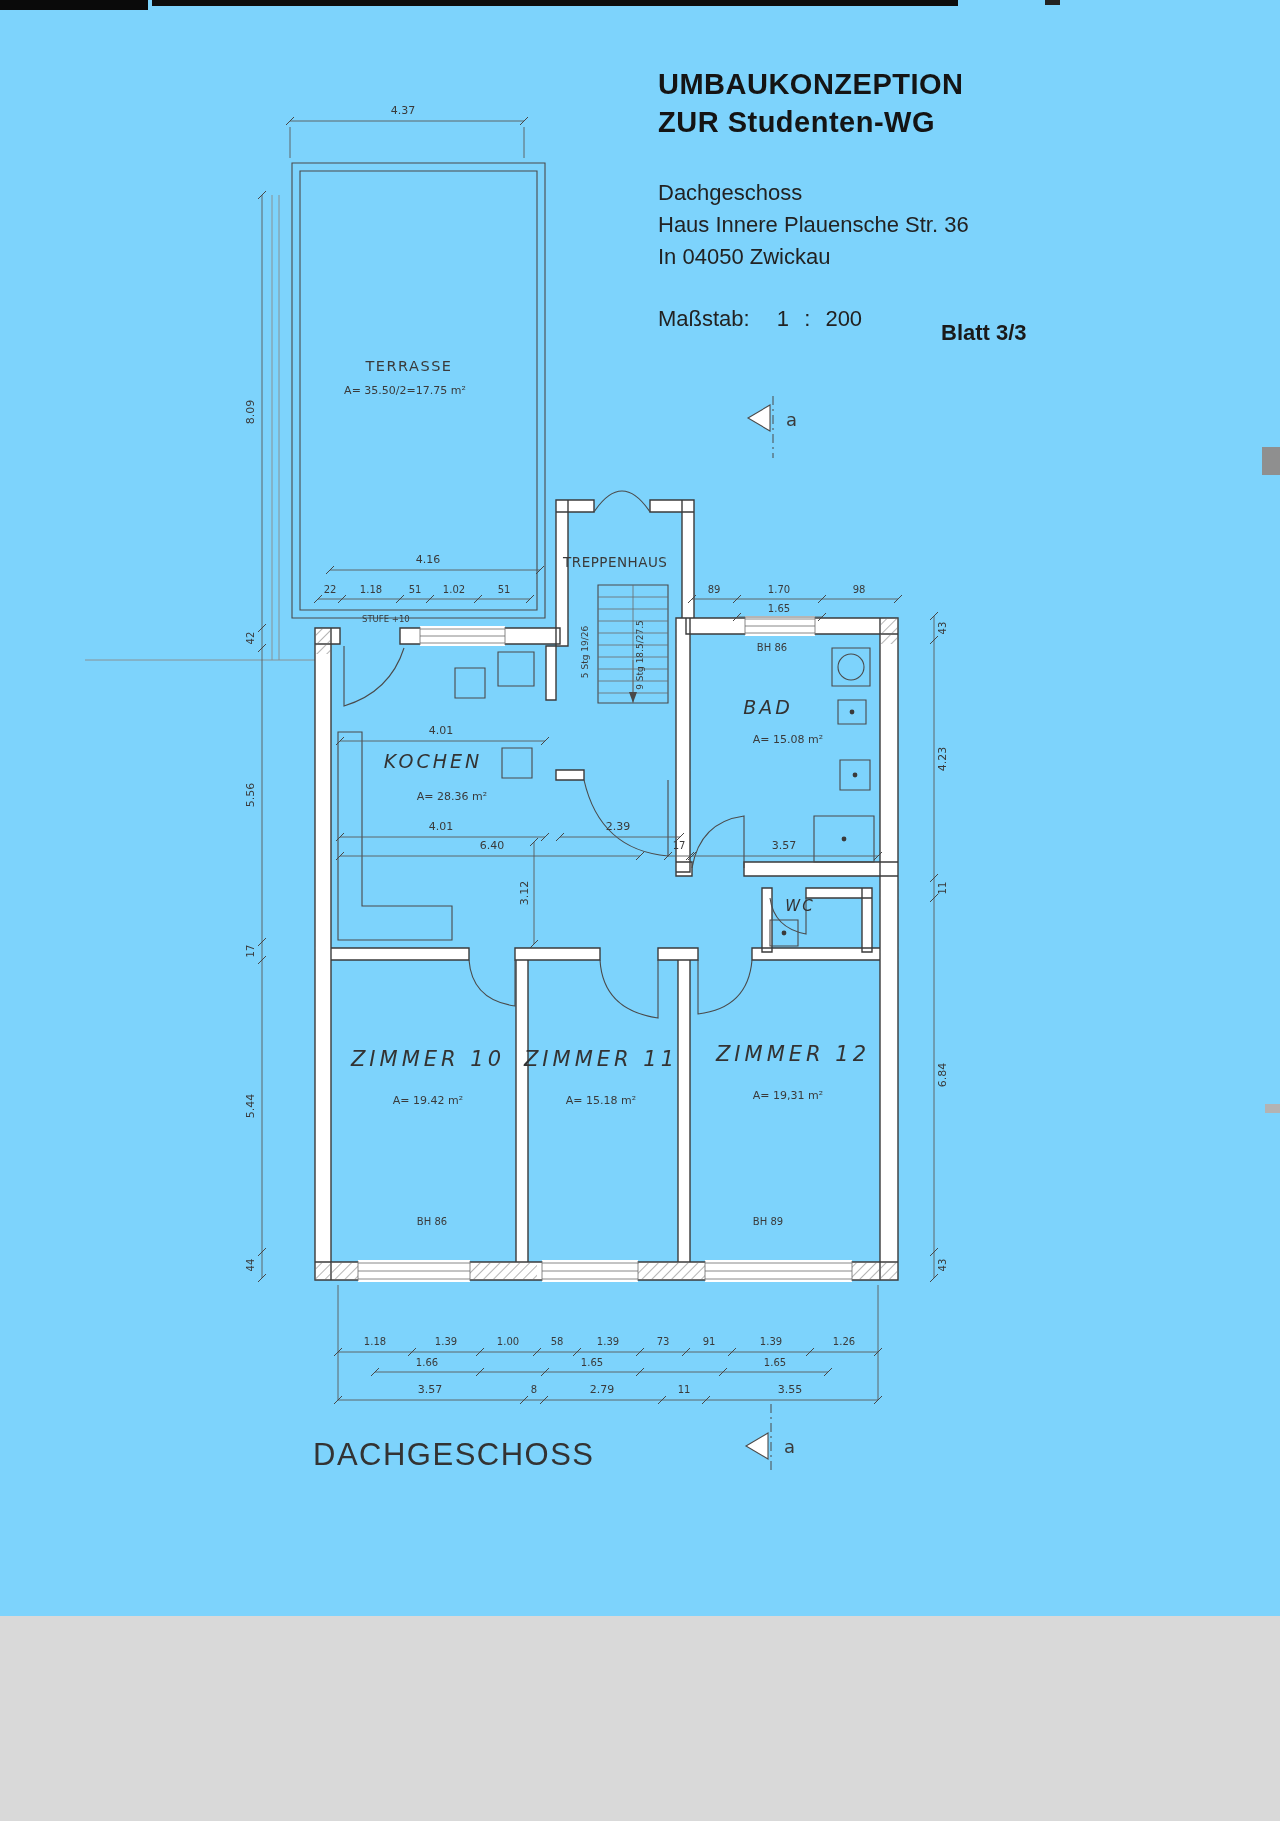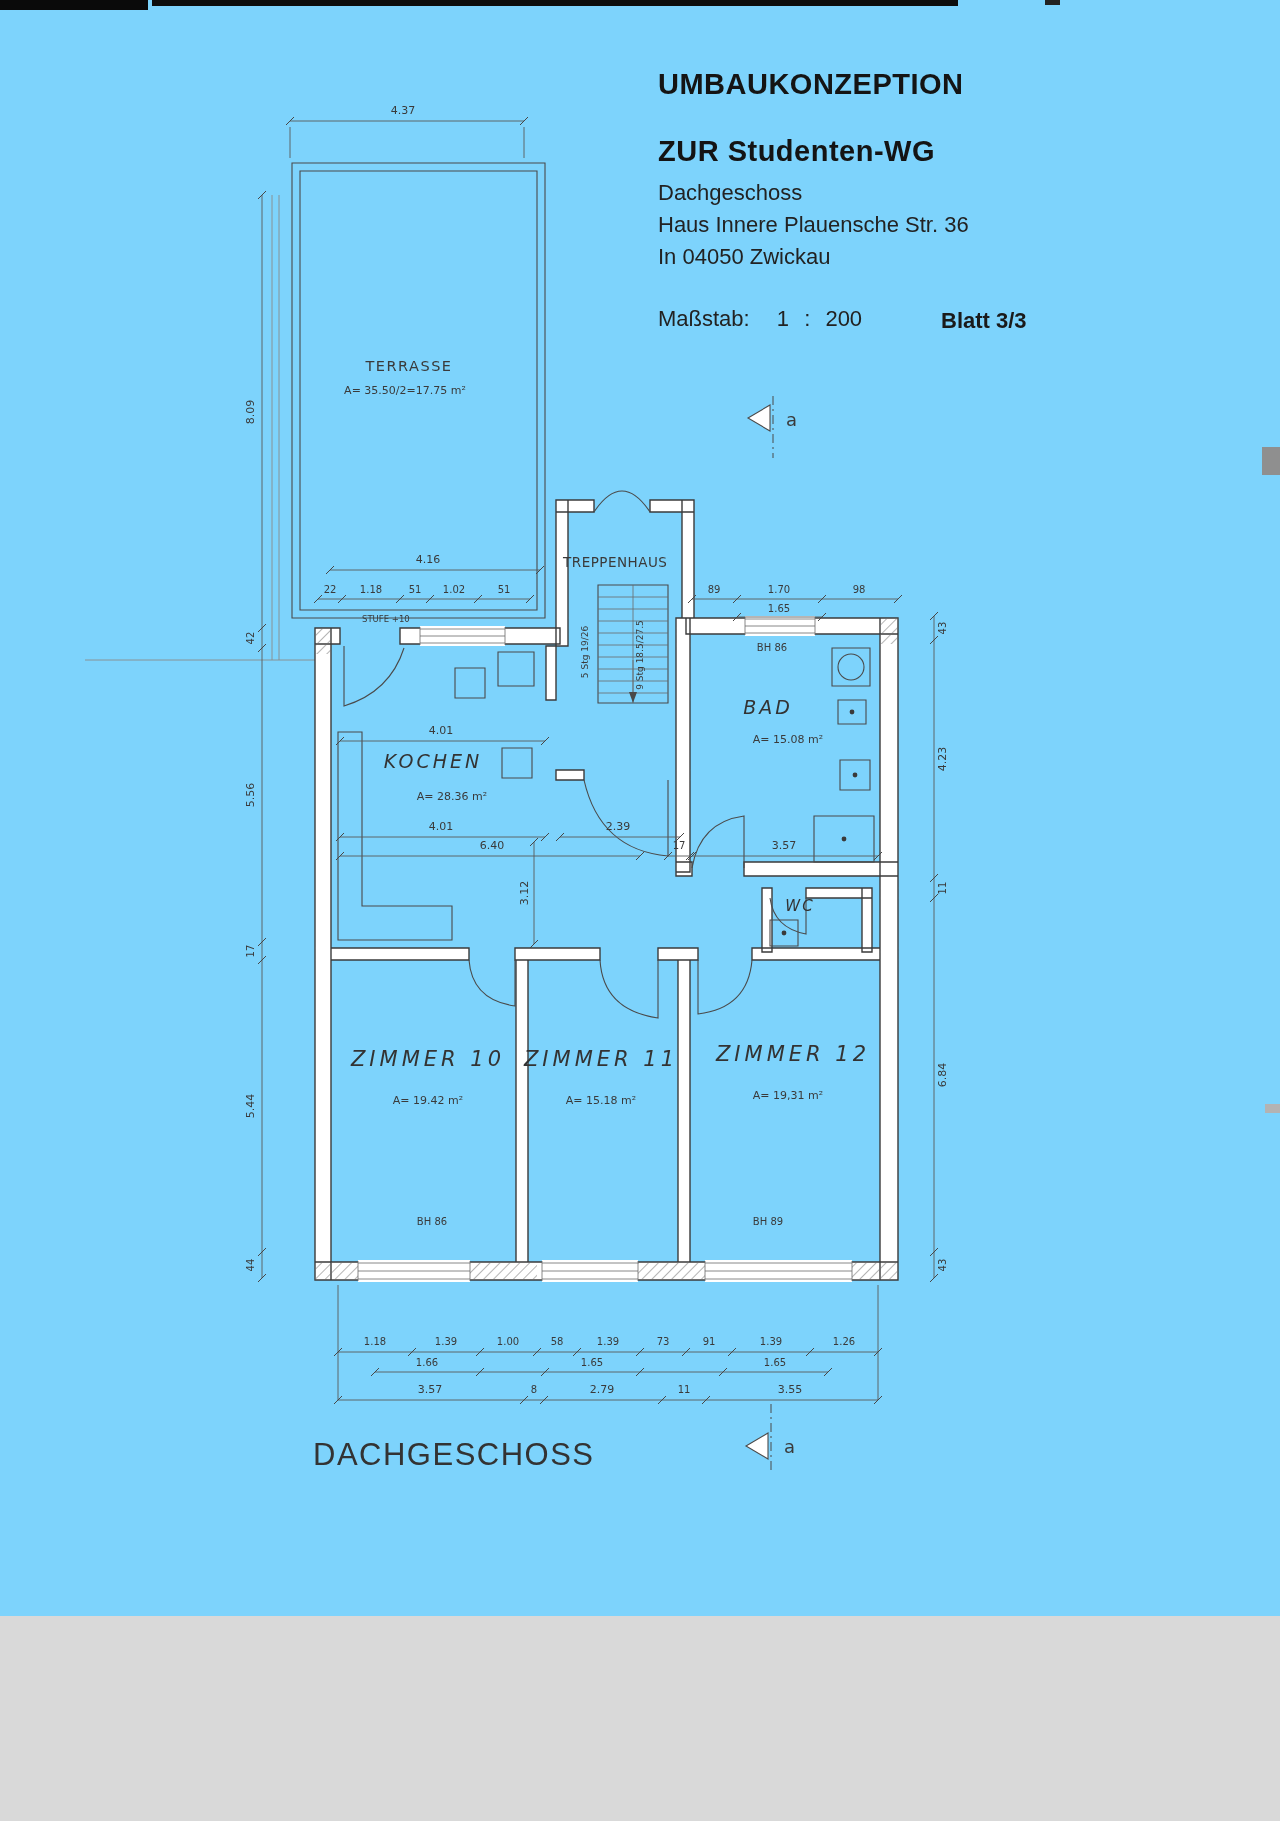--- a/index.html
+++ b/index.html
@@ -42,29 +42,29 @@
 
 <div class="page">
 
   <div class="art" style="left:0;top:0;width:148px;height:10px;background:#0a0a0a;"></div>
   <div class="art" style="left:152px;top:0;width:806px;height:6px;background:#0d0d0d;"></div>
   <div class="art" style="left:1045px;top:0;width:15px;height:5px;background:#222;"></div>
   <div class="art" style="left:1262px;top:447px;width:18px;height:28px;background:#8f8f8f;"></div>
   <div class="art" style="left:1265px;top:1104px;width:15px;height:9px;background:#b3b3b3;"></div>
 
   <div class="abs tb-main" style="left:658px;top:68px;">UMBAUKONZEPTION</div>
-  <div class="abs tb-main" style="left:658px;top:106px;margin-top:29px;">ZUR Studenten-WG</div>
+  <div class="abs tb-main" style="left:658px;top:106px;">ZUR Studenten-WG</div>
   <div class="abs tb-sub" style="left:658px;top:180px;">Dachgeschoss</div>
   <div class="abs tb-sub" style="left:658px;top:212px;">Haus Innere Plauensche Str. 36</div>
   <div class="abs tb-sub" style="left:658px;top:244px;">In 04050 Zwickau</div>
   <div class="abs tb-scale" style="left:658px;top:306px;">
     <span>Maßstab:</span>
     <span style="margin-left:12px;">1 : 200</span>
   </div>
-  <div class="abs tb-sheet" style="left:941px;top:308px;text-align:center;">Blatt 3/3</div>
+  <div class="abs tb-sheet" style="left:941px;top:320px;text-align:center;">Blatt 3/3</div>
 
   <div class="abs footer-title" style="left:313px;top:1437px;">DACHGESCHOSS</div>
 
   <svg class="abs" style="left:0;top:0;" width="1280" height="1821" viewBox="0 0 1280 1821">
     <defs>
       <pattern id="hatch" width="7" height="7" patternTransform="rotate(45)" patternUnits="userSpaceOnUse">
         <line x1="0" y1="0" x2="0" y2="7" stroke="#6b6b6b" stroke-width="1"></line>
       </pattern>
     </defs>
 

